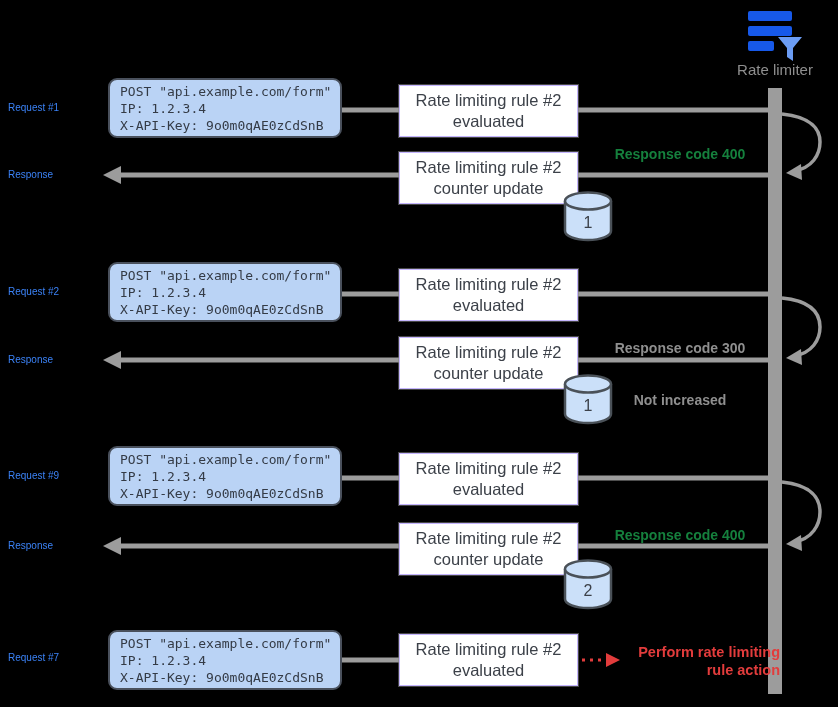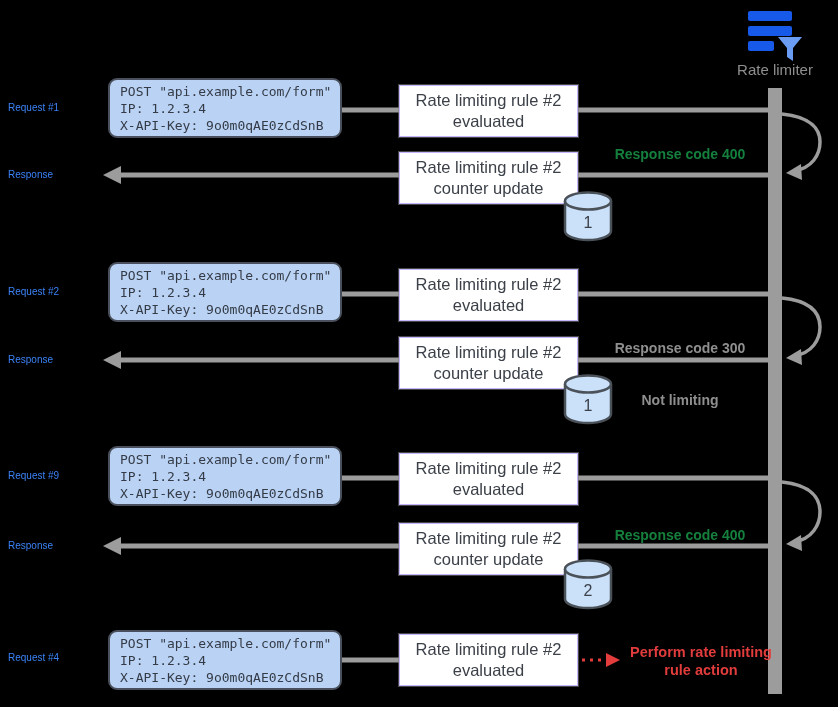--- a/index.html
+++ b/index.html
@@ -17,21 +17,21 @@
             background:#ffffff;border:1px solid #c4b5fd;box-shadow:0 0 0 1px rgba(130,130,130,.55);
             z-index:2;display:flex;align-items:center;justify-content:center;text-align:center;
             color:#3c4149;font-size:16.5px;line-height:1.25;padding:0 14px;}
   .note{position:absolute;left:612px;width:136px;text-align:center;font-size:14px;
         font-weight:bold;line-height:17px;z-index:3;}
   .note.red{color:#15803d;}
   .note.gray{color:#8f8f8f;}
   .counter-cyl{position:absolute;left:561px;width:54px;height:52px;z-index:4;}
   .entity-label{position:absolute;left:695px;top:61px;width:160px;text-align:center;
                 color:#8f8f8f;font-size:15px;z-index:1;}
-  .final-note{position:absolute;left:622px;top:643px;width:158px;text-align:center;
+  .final-note{position:absolute;left:622px;top:643px;width:158px;text-align:right;
               color:#e23c3c;font-size:14.5px;font-weight:bold;line-height:18px;z-index:3;}
   #entity-icon{position:absolute;left:744px;top:5px;z-index:1;}
 </style>
 </head>
 <body>
 
 <div id="stage">
 
   <svg id="wires" width="838" height="707" viewBox="0 0 838 707">
 
@@ -94,40 +94,40 @@
   <div class="step-box" style="top:269px">Rate limiting rule #2 evaluated</div>
 
   <div class="actor-label" style="left:8px;top:349px">Response</div>
   <div class="step-box" style="top:337px">Rate limiting rule #2 counter update</div>
   <div class="note gray" style="top:340px">Response code 300</div>
   <svg class="counter-cyl" style="top:373px" viewBox="0 0 54 52">
     <path d="M4 11 v30 a23 9 0 0 0 46 0 v-30" fill="#cbe0f9" stroke="#4a5158" stroke-width="2.5"></path>
     <ellipse cx="27" cy="11" rx="23" ry="8.5" fill="#cbe0f9" stroke="#4a5158" stroke-width="2.5"></ellipse>
     <text x="27" y="38" text-anchor="middle" font-size="16" fill="#3c4149" font-family="Liberation Sans, sans-serif">1</text>
   </svg>
-  <div class="note gray" style="top:392px">Not limiting</div>
+  <div class="note gray" style="top:392px">Not increased</div>
 
   <div class="actor-label" style="left:8px;top:465px">Request #9</div>
   <div class="payload-box" style="top:446px">
     <div class="mono">POST "api.example.com/form"</div>
     <div class="mono">IP: 1.2.3.4</div>
     <div class="mono">X-API-Key: 9o0m0qAE0zCdSnB</div>
   </div>
   <div class="step-box" style="top:453px">Rate limiting rule #2 evaluated</div>
 
   <div class="actor-label" style="left:8px;top:535px">Response</div>
   <div class="step-box" style="top:523px">Rate limiting rule #2 counter update</div>
   <div class="note red" style="top:527px">Response code 400</div>
   <svg class="counter-cyl" style="top:558px" viewBox="0 0 54 52">
     <path d="M4 11 v30 a23 9 0 0 0 46 0 v-30" fill="#cbe0f9" stroke="#4a5158" stroke-width="2.5"></path>
     <ellipse cx="27" cy="11" rx="23" ry="8.5" fill="#cbe0f9" stroke="#4a5158" stroke-width="2.5"></ellipse>
     <text x="27" y="38" text-anchor="middle" font-size="16" fill="#3c4149" font-family="Liberation Sans, sans-serif">2</text>
   </svg>
 
-  <div class="actor-label" style="left:8px;top:647px">Request #4</div>
+  <div class="actor-label" style="left:8px;top:647px">Request #7</div>
   <div class="payload-box" style="top:630px">
     <div class="mono">POST "api.example.com/form"</div>
     <div class="mono">IP: 1.2.3.4</div>
     <div class="mono">X-API-Key: 9o0m0qAE0zCdSnB</div>
   </div>
   <div class="step-box" style="top:634px">Rate limiting rule #2 evaluated</div>
   <div class="final-note">Perform rate limiting rule action</div>
 
 </div>
 

